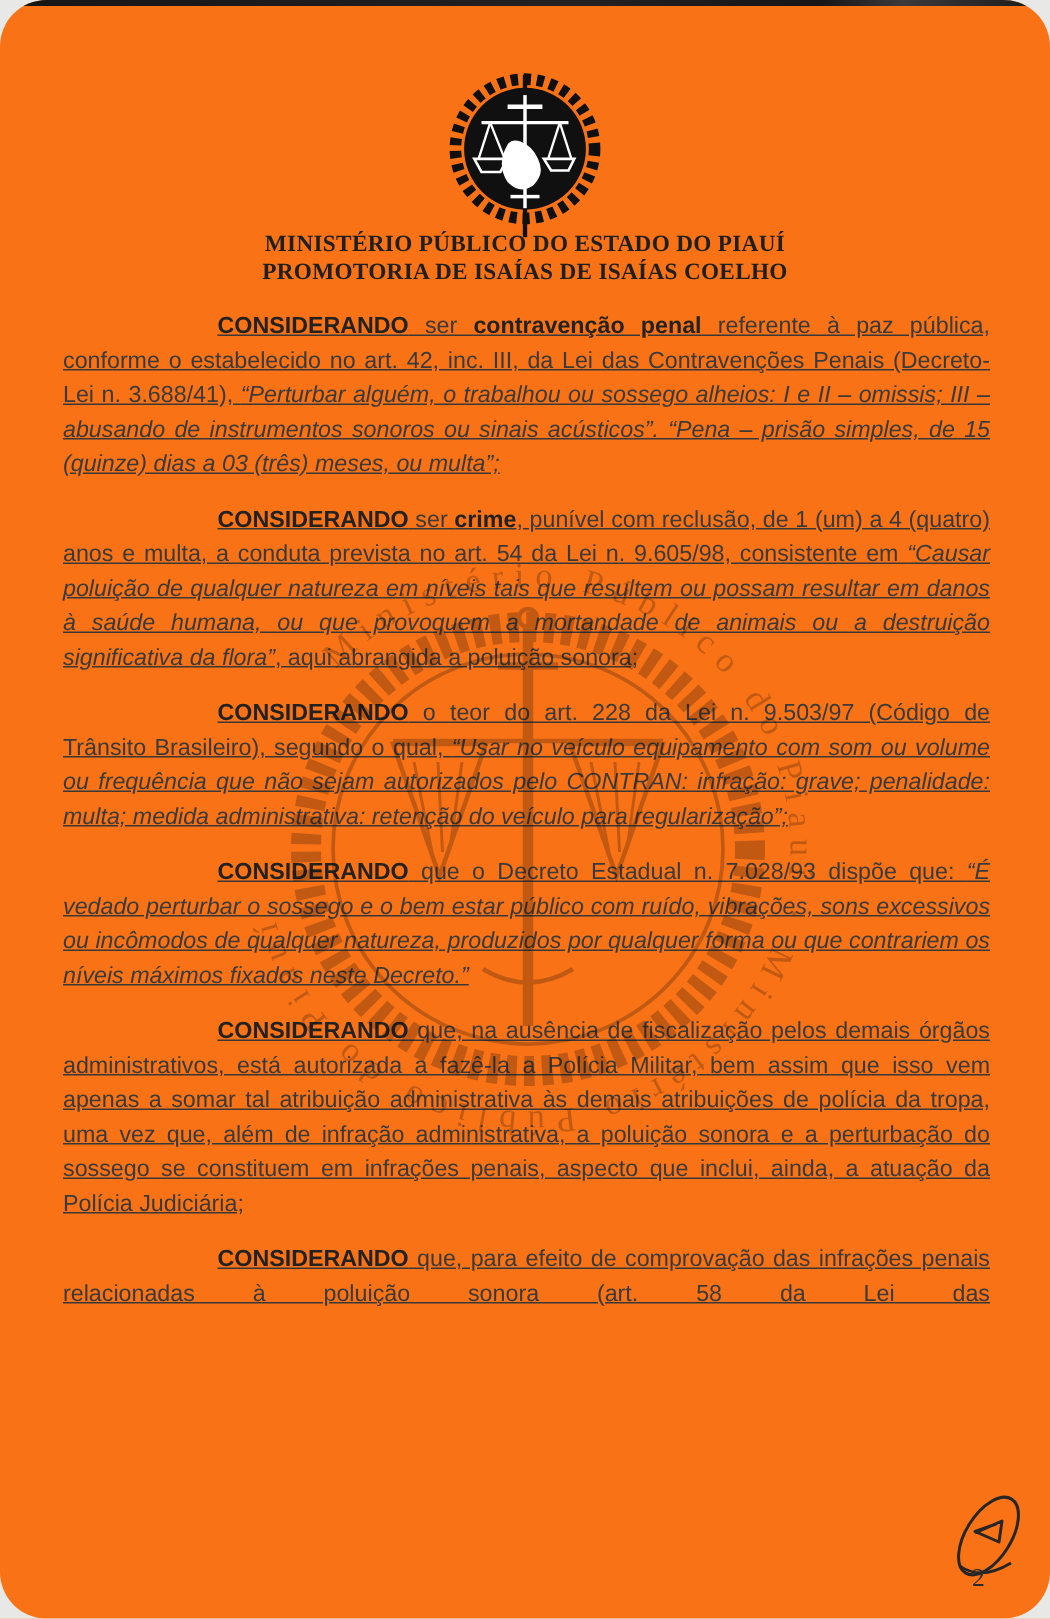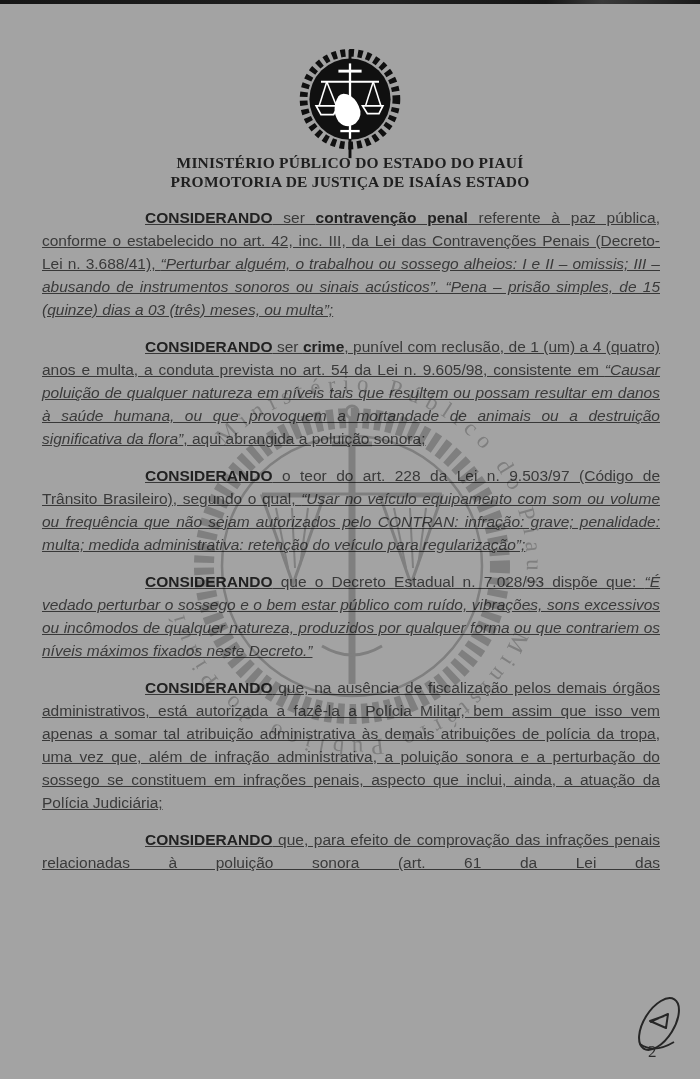--- a/index.html
+++ b/index.html
@@ -1,24 +1,25 @@
 <!DOCTYPE html>
 <html lang="pt"><head>
 <meta charset="utf-8">
 <style>
   html,body{margin:0;padding:0;}
   body{background:#e8e8e6;}
   .page{
     position:relative;
     width:700px;height:1079px;
     margin:0 auto;
-    background:#a3a3a3;
+    background:#f97316;
     overflow:hidden;
     font-family:"Liberation Sans", sans-serif;
     color:#383838;
+    border-radius:31px;
   }
   .scan-strip{
     position:absolute;top:0;left:0;width:100%;height:4px;
     background:linear-gradient(90deg,#161616 0%,#222 55%,#161616 78%,#3a3a3a 86%,#1a1a1a 100%);
   }
   .emblem{
     position:absolute;top:46px;left:50%;transform:translateX(-50%);
     width:136px;height:116px;
   }
   .org-block{
@@ -82,30 +83,30 @@
       <line x1="94" y1="37" x2="102" y2="62" stroke="#ffffff" stroke-width="1.6"></line>
       <path d="M35,62 h23 l-5,9 h-13 z" fill="none" stroke="#ffffff" stroke-width="1.8"></path>
       <path d="M83,62 h21 l-4,8 h-12 z" fill="none" stroke="#ffffff" stroke-width="1.8"></path>
       <path d="M58,52 q-8,14 0,26 q9,9 18,2 q8,-8 3,-18 q-4,-9 -12,-12 q-6,-2 -9,2 z" fill="#ffffff"></path>
       <line x1="60" y1="88" x2="80" y2="88" stroke="#ffffff" stroke-width="2.4"></line>
     </svg>
   </div>
 
   <div class="org-block">
     <div>MINISTÉRIO PÚBLICO DO ESTADO DO PIAUÍ</div>
-    <div>PROMOTORIA DE JUSTIÇA DE ISAÍAS ESTADO</div>
+    <div>PROMOTORIA DE ISAÍAS DE ISAÍAS COELHO</div>
   </div>
 
   <div class="content" id="paragraphs">
       <p class="para"><span class="b">CONSIDERANDO</span><span> ser </span><span class="b">contravenção penal</span><span> referente à paz pública, conforme o estabelecido no art. 42, inc. III, da Lei das Contravenções Penais (Decreto-Lei n. 3.688/41), </span><span class="i">“Perturbar alguém, o trabalhou ou sossego alheios: I e II – omissis; III – abusando de instrumentos sonoros ou sinais acústicos”. “Pena – prisão simples, de 15 (quinze) dias a 03 (três) meses, ou multa”;</span></p>
       <p class="para"><span class="b">CONSIDERANDO</span><span> ser </span><span class="b">crime</span><span>, punível com reclusão, de 1 (um) a 4 (quatro) anos e multa, a conduta prevista no art. 54 da Lei n. 9.605/98, consistente em </span><span class="i">“Causar poluição de qualquer natureza em níveis tais que resultem ou possam resultar em danos à saúde humana, ou que provoquem a mortandade de animais ou a destruição significativa da flora”</span><span>, aqui abrangida a poluição sonora;</span></p>
       <p class="para"><span class="b">CONSIDERANDO</span><span> o teor do art. 228 da Lei n. 9.503/97 (Código de Trânsito Brasileiro), segundo o qual, </span><span class="i">“Usar no veículo equipamento com som ou volume ou frequência que não sejam autorizados pelo CONTRAN: infração: grave; penalidade: multa; medida administrativa: retenção do veículo para regularização”;</span></p>
       <p class="para"><span class="b">CONSIDERANDO</span><span> que o Decreto Estadual n. 7.028/93 dispõe que: </span><span class="i">“É vedado perturbar o sossego e o bem estar público com ruído, vibrações, sons excessivos ou incômodos de qualquer natureza, produzidos por qualquer forma ou que contrariem os níveis máximos fixados neste Decreto.”</span></p>
       <p class="para"><span class="b">CONSIDERANDO</span><span> que, na ausência de fiscalização pelos demais órgãos administrativos, está autorizada a fazê-la a Polícia Militar, bem assim que isso vem apenas a somar tal atribuição administrativa às demais atribuições de polícia da tropa, uma vez que, além de infração administrativa, a poluição sonora e a perturbação do sossego se constituem em infrações penais, aspecto que inclui, ainda, a atuação da Polícia Judiciária;</span></p>
-      <p class="para cont"><span class="b">CONSIDERANDO</span><span> que, para efeito de comprovação das infrações penais relacionadas à poluição sonora (art. 61 da Lei das</span></p>
+      <p class="para cont"><span class="b">CONSIDERANDO</span><span> que, para efeito de comprovação das infrações penais relacionadas à poluição sonora (art. 58 da Lei das</span></p>
     </div>
 
   <svg class="stamp" viewBox="0 0 440 440" aria-hidden="true">
     <defs>
       <path id="ringPath" d="M 45 220 A 175 175 0 1 1 395 220 A 175 175 0 1 1 45 220"></path>
     </defs>
     <circle cx="220" cy="220" r="148" fill="none" stroke="#8d8d8d" stroke-width="20" stroke-dasharray="7 5"></circle>
     <circle cx="220" cy="220" r="130" fill="none" stroke="#8d8d8d" stroke-width="2.5"></circle>
     <line x1="220" y1="72" x2="220" y2="338" stroke="#8d8d8d" stroke-width="7"></line>
     <circle cx="220" cy="66" r="6" fill="none" stroke="#8d8d8d" stroke-width="3"></circle>

